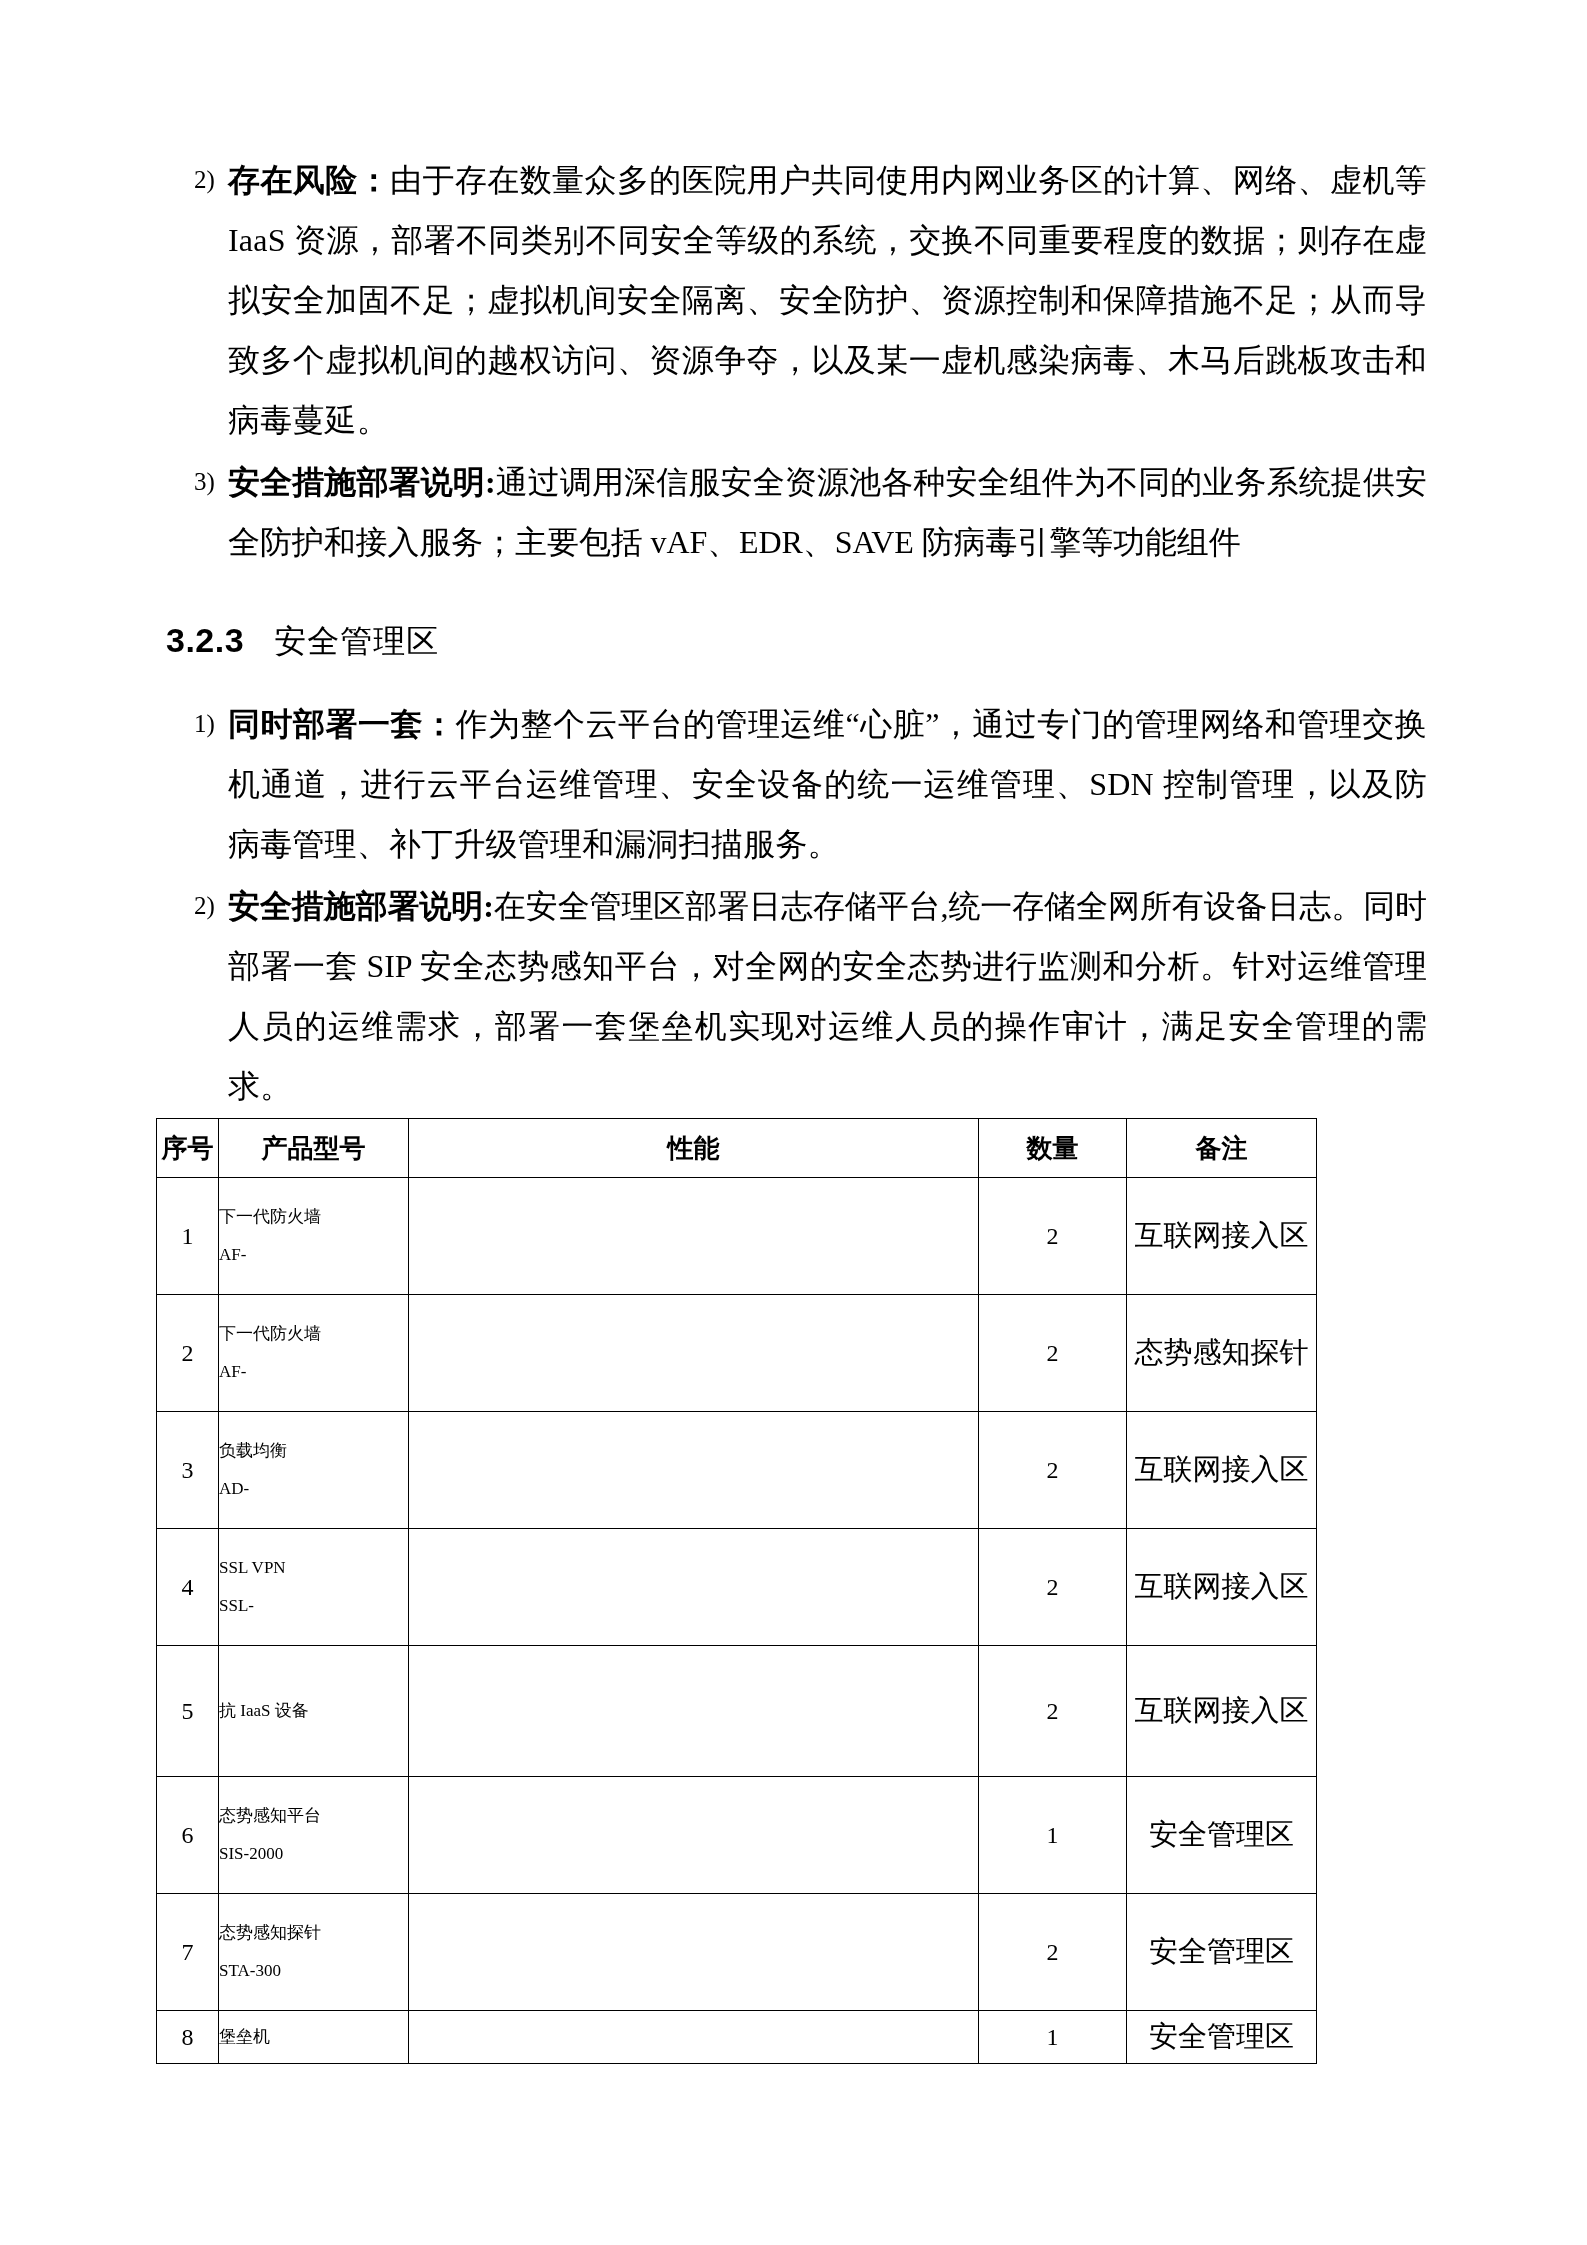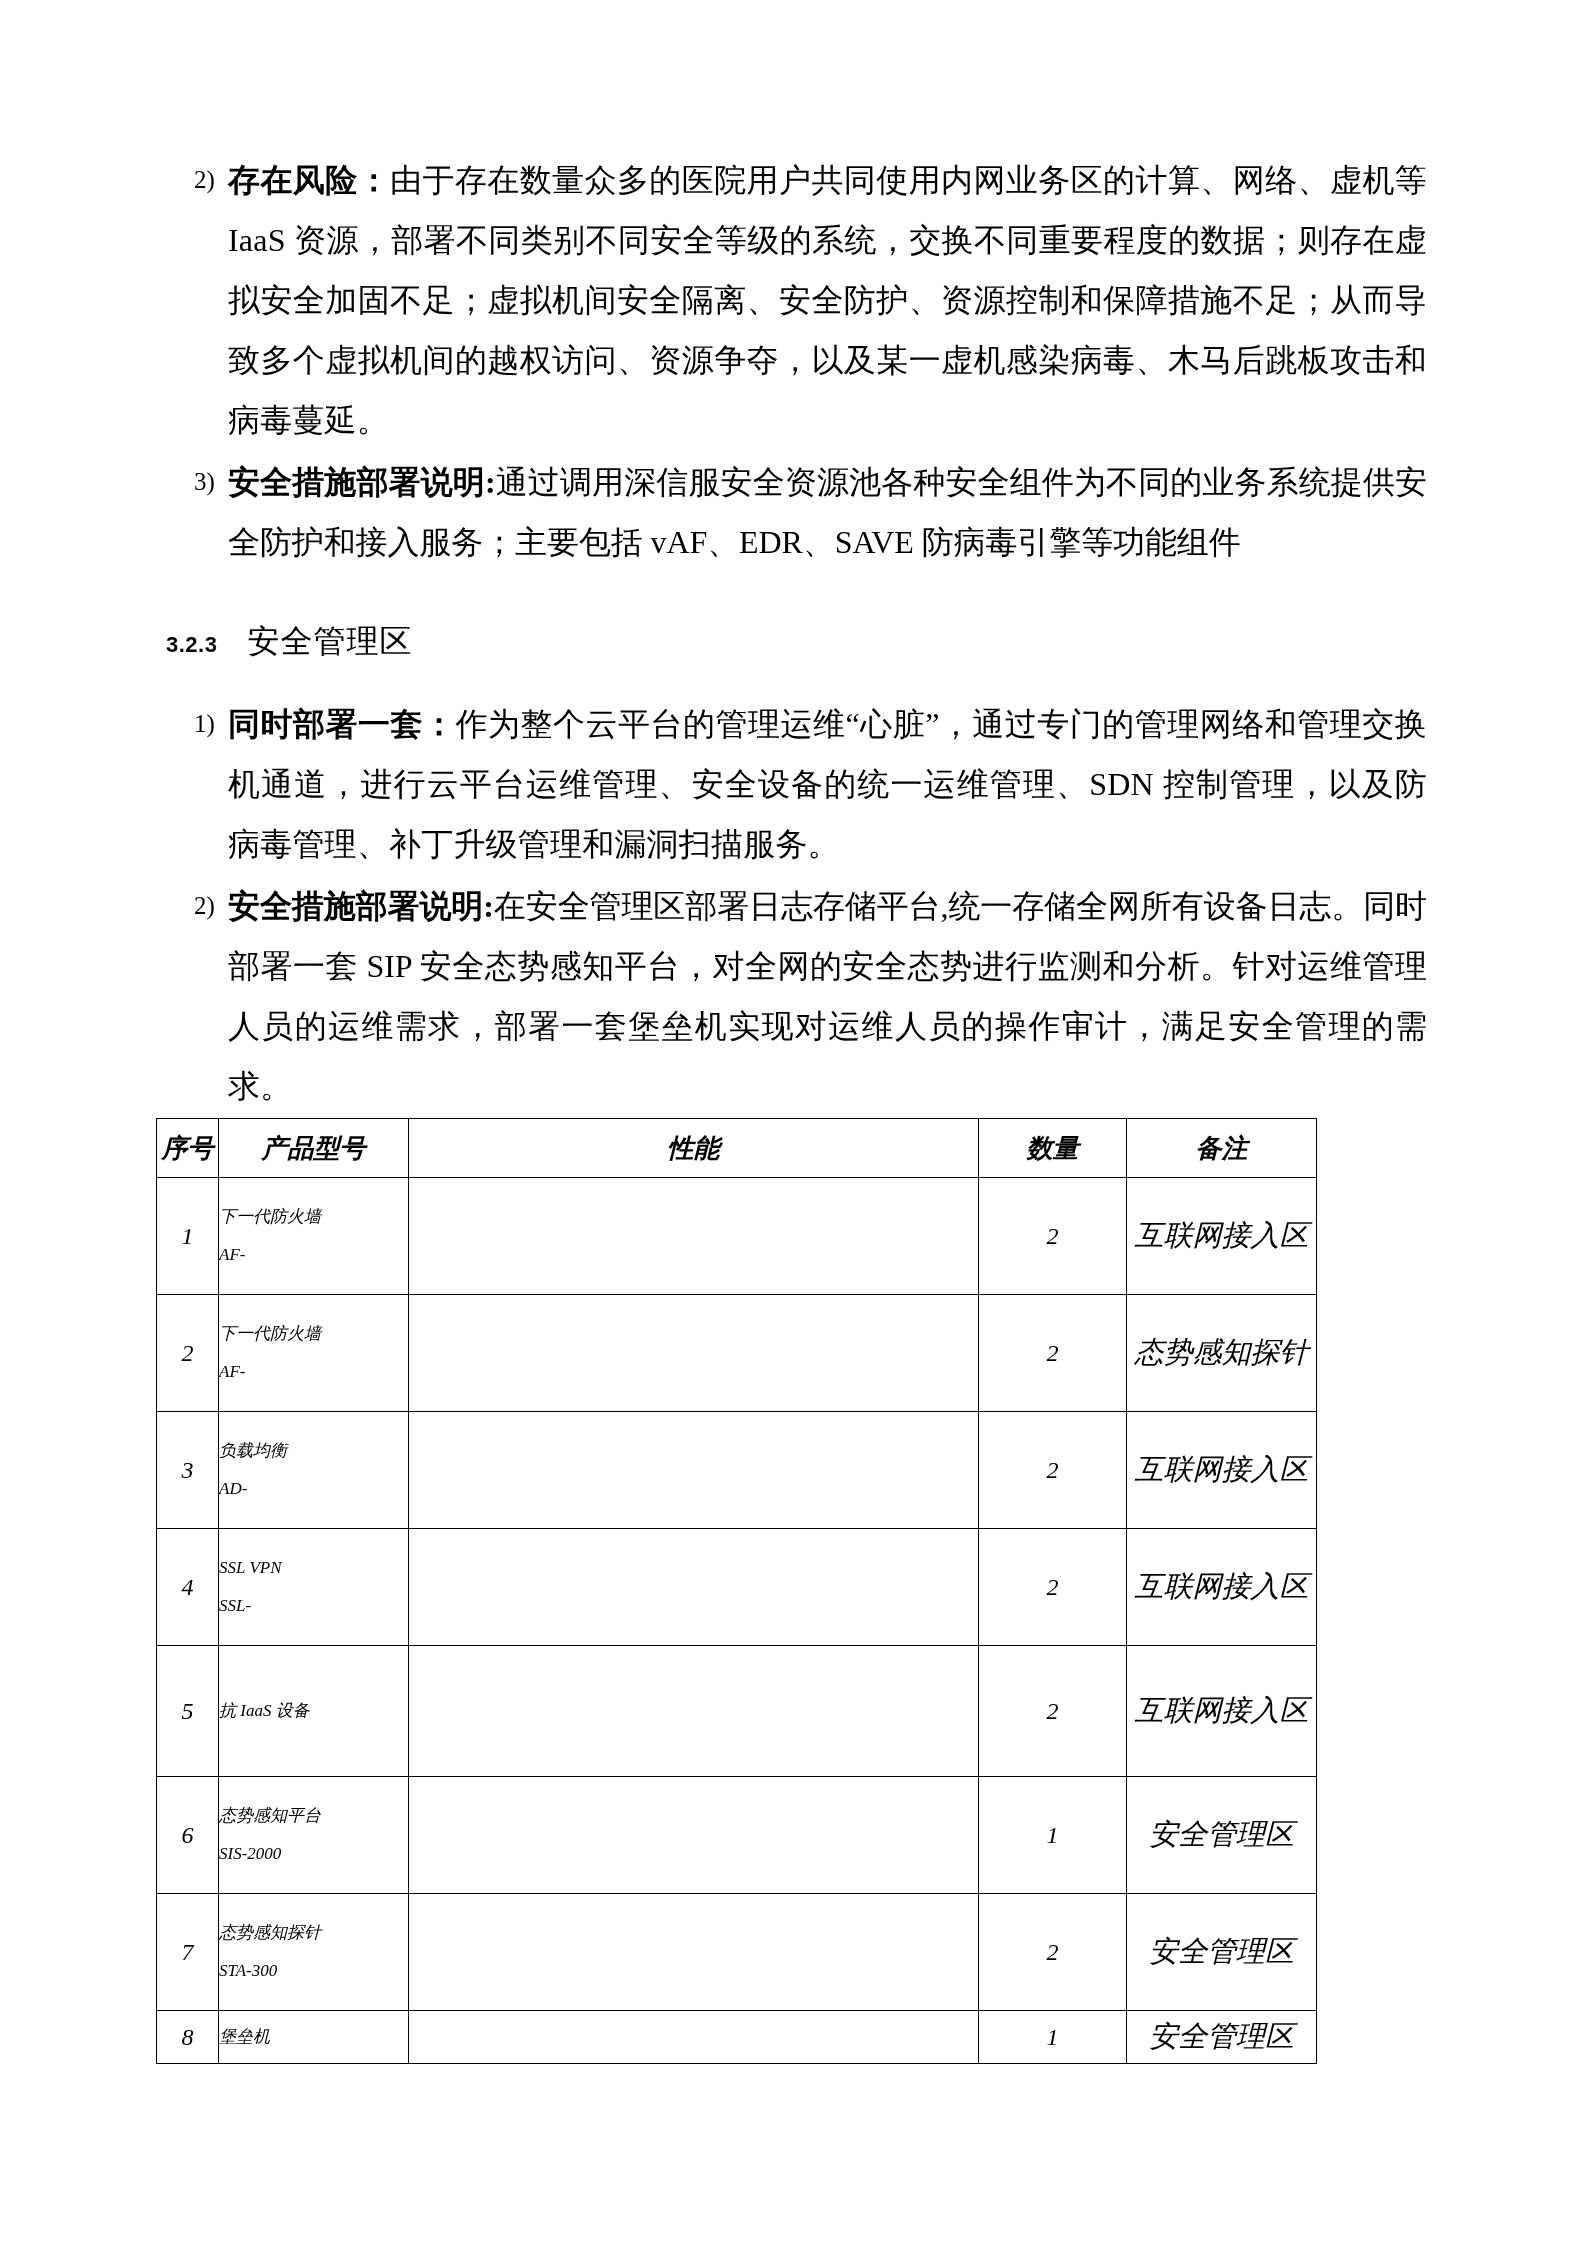--- a/index.html
+++ b/index.html
@@ -58,21 +58,21 @@
   
   .heading-3 {
     display: flex;
     align-items: baseline;
     margin: 48px 0 30px 0;
     padding-left: 6px;
   }
   .heading-3 .num {
     font-family: "Liberation Sans", "DejaVu Sans", sans-serif;
     font-weight: bold;
-    font-size: 22px;
+    font-size: 34px;
     margin-right: 30px;
     letter-spacing: 0.5px;
   }
   .heading-3 .text {
     font-size: 32px;
     font-weight: normal;
     letter-spacing: 1px;
   }
 
   .heading-2 {
@@ -91,21 +91,20 @@
     font-weight: normal;
     letter-spacing: 1px;
   }
 
   
   table.device-table {
     border-collapse: collapse;
     width: 1009px;
     margin-left: -4px;
     table-layout: fixed;
-    font-style: italic;
   }
   table.device-table td,
   table.device-table th {
     border: 1.5px solid #000000;
     padding: 0;
     vertical-align: middle;
     font-weight: normal;
   }
   .col-idx   { width: 62px; }
   .col-model { width: 190px; }

